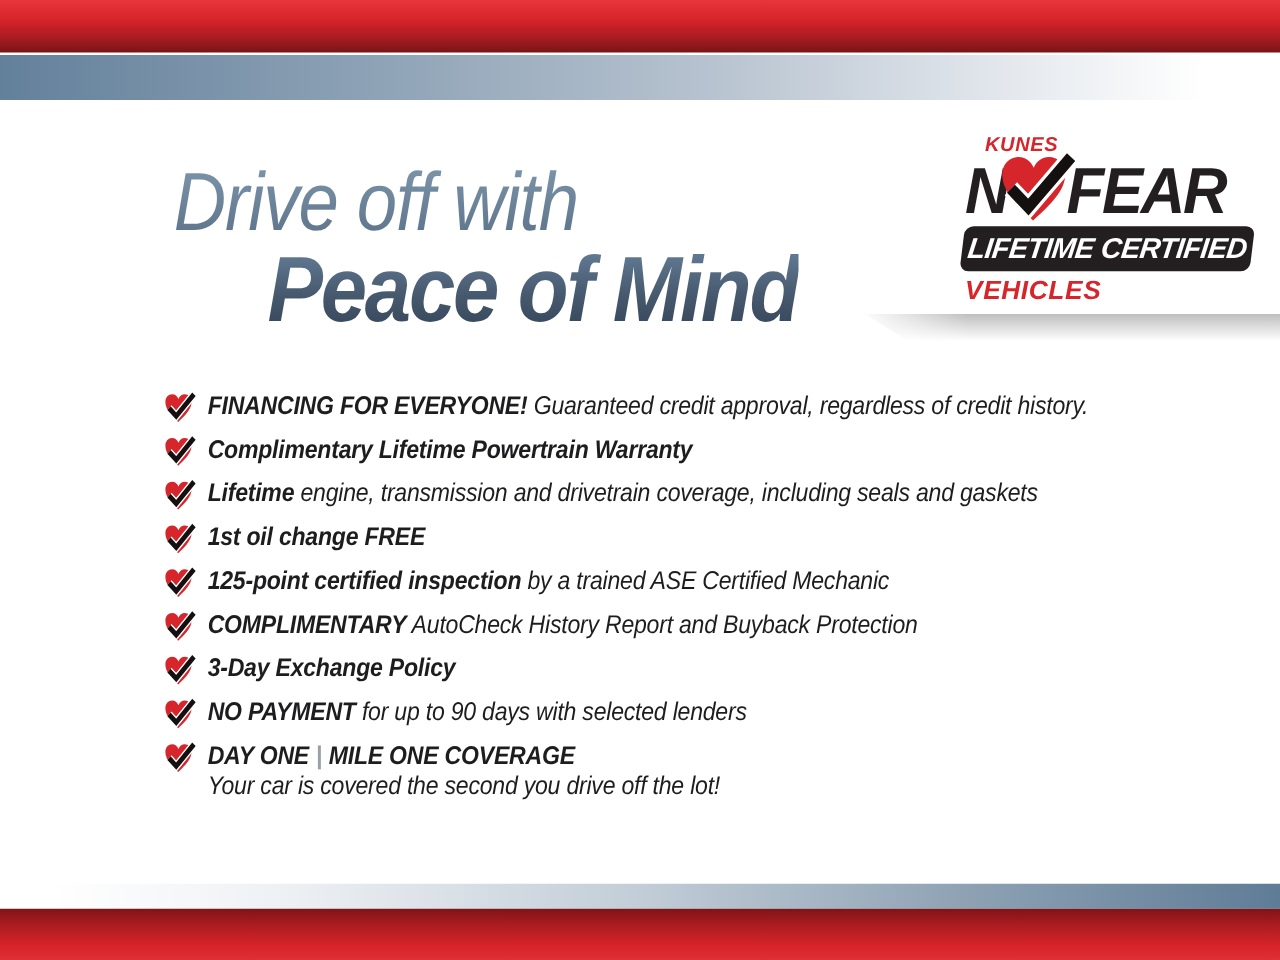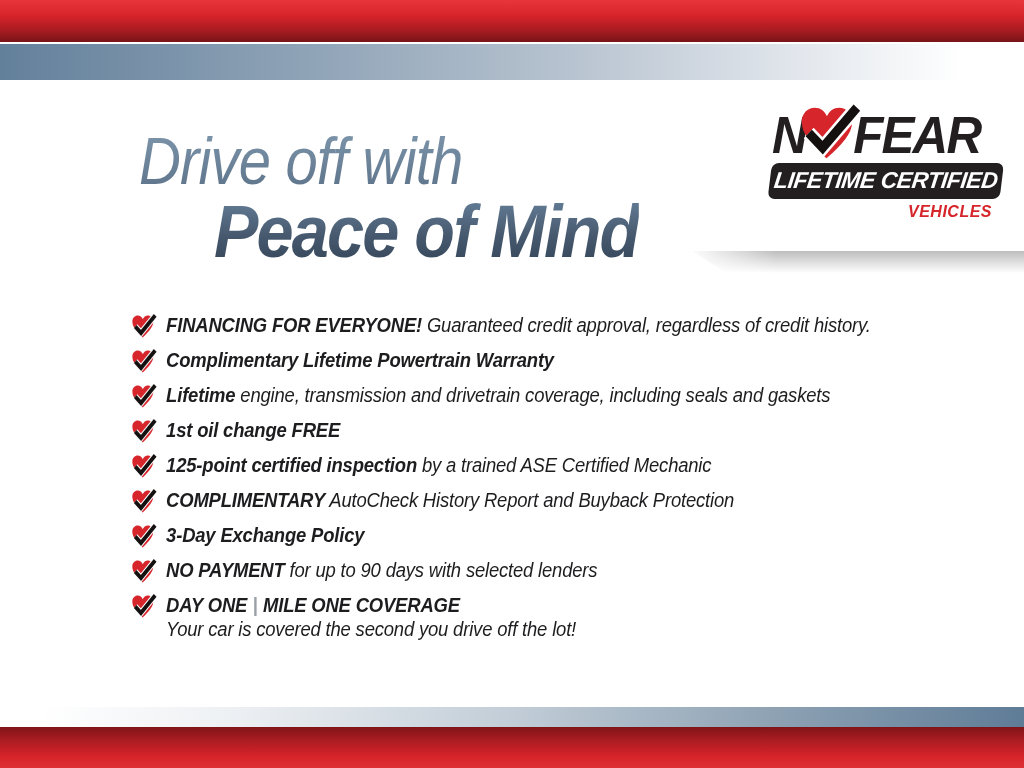--- a/index.html
+++ b/index.html
@@ -40,23 +40,23 @@
   .logo .nofear { display:flex; align-items:center; margin-top:1px;
                   font-style:italic; font-weight:700; font-size:52px; line-height:1;
                   letter-spacing:-2px; color:#231f20;
                   transform:scaleX(.95); transform-origin:left top; }
   .logo .nofear .heart { width:64px; height:60px; margin:-10px -6px -6px -8px; overflow:visible; }
   .logo .certband { margin-top:2px; width:232px; background:#231f20; border-radius:7px;
                     transform:skewX(-7deg); transform-origin:left top;
                     padding:4px 0 5px; text-align:center; }
   .logo .certband span { color:#ffffff; font-style:italic; font-weight:700;
                          font-size:23px; letter-spacing:-.5px; white-space:nowrap; }
-  .logo .vehicles { margin-top:4px; padding-right:32px; text-align:right;
+  .logo .vehicles { margin-top:4px; padding-right:32px; 
                     color:#d6252b; font-style:italic; font-weight:700;
-                    font-size:16px; letter-spacing:.5px; }
+                    font-size:21px; letter-spacing:.5px; }
   .logo-shadow { position:absolute; left:688px; top:251px; width:336px; height:25px;
     background:linear-gradient(to bottom,rgba(125,125,125,.5) 0%,rgba(255,255,255,0) 88%);
     clip-path:polygon(1% 0,100% 0,100% 100%,13% 100%);
     -webkit-mask-image:linear-gradient(to right,transparent 0,#000 26%);
     mask-image:linear-gradient(to right,transparent 0,#000 26%); }
 
   
   .benefits { position:absolute; left:131px; top:314px; list-style:none;
               transform:scaleX(.9); transform-origin:left top;
               font-style:italic; color:#1d1d1f; }
@@ -89,20 +89,21 @@
   <div class="bar bar-top-steel"></div>
   <div class="bar bar-bot-steel"></div>
   <div class="bar bar-bot-red"></div>
 
   <div class="h1">Drive off with</div>
   <div class="h2">Peace of Mind</div>
 
   <div class="logo-shadow"></div>
 
   <div class="logo">
+    <div class="kunes">KUNES</div>
     <div class="nofear">
       <span>N</span>
       <svg class="heart">
           <use href="#heartcheck"></use>
         </svg>
       <span>FEAR</span>
     </div>
     <div class="certband">
       <span>LIFETIME CERTIFIED</span>
     </div>

